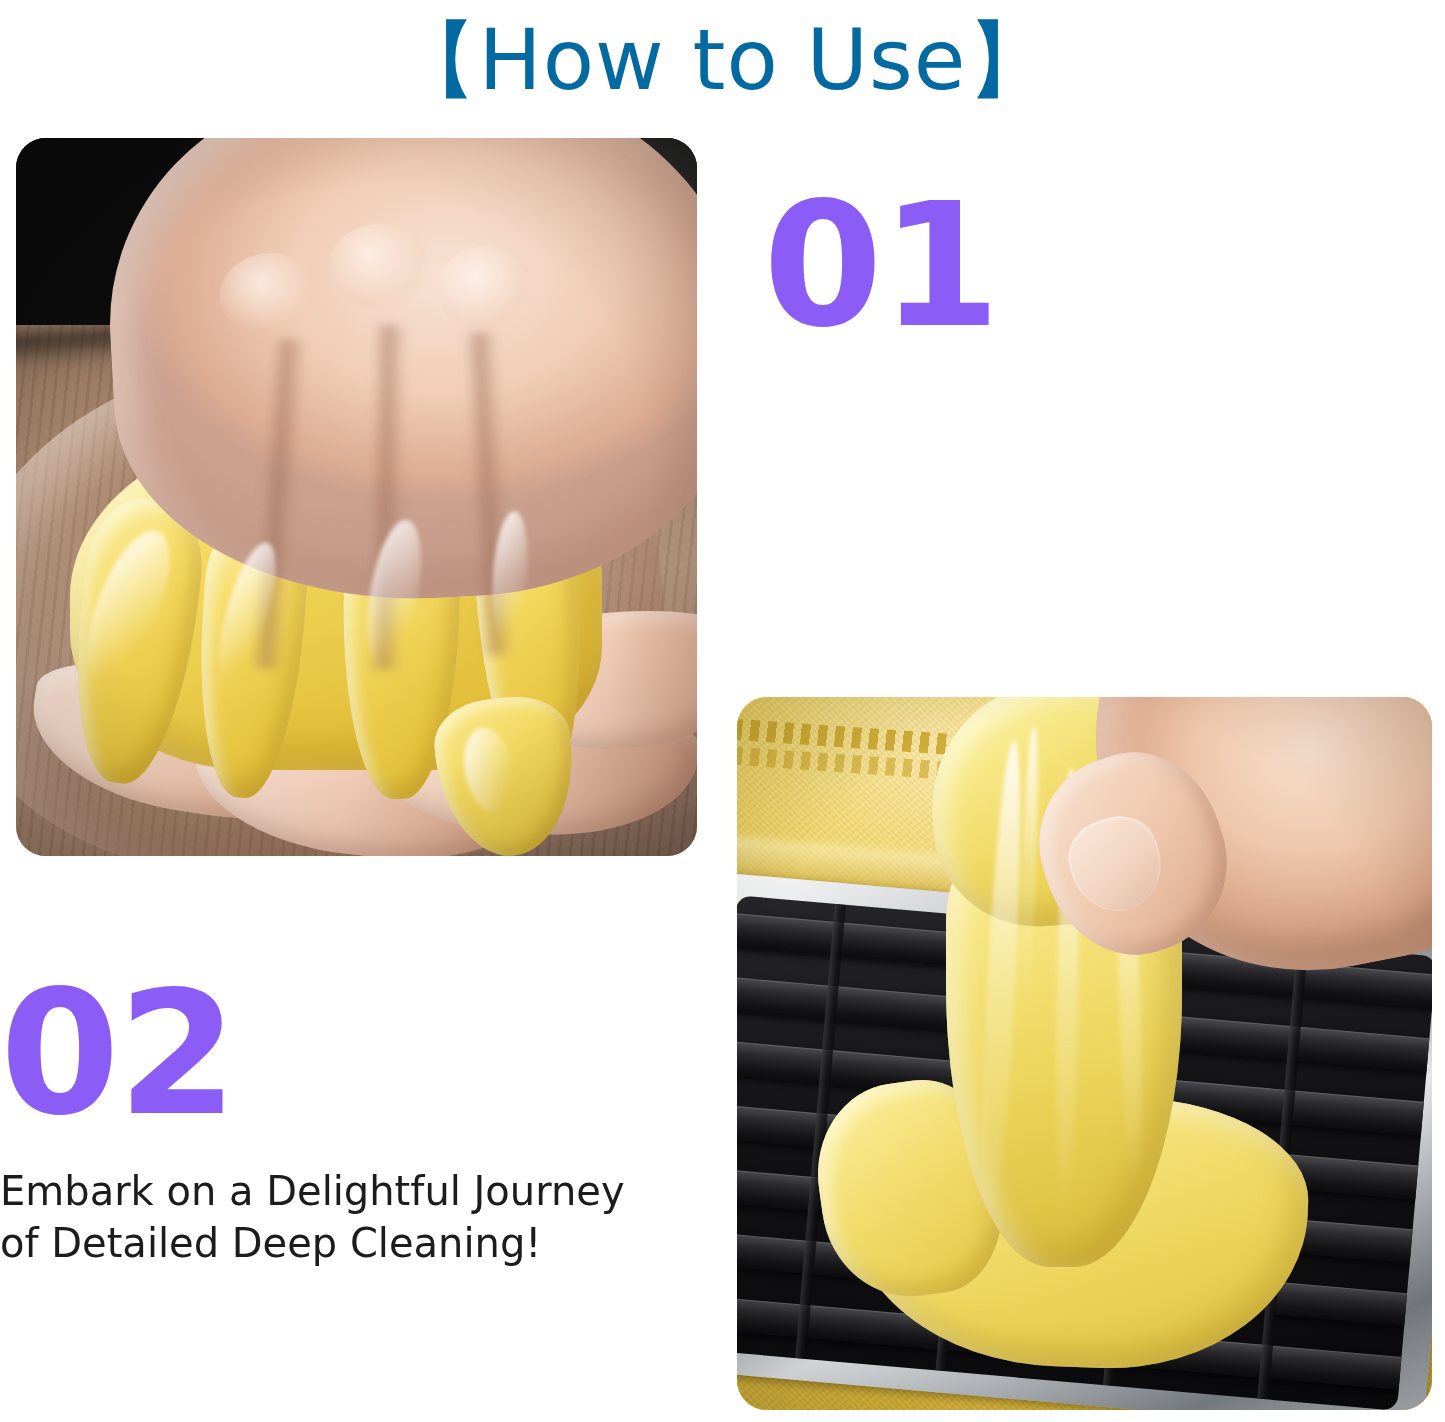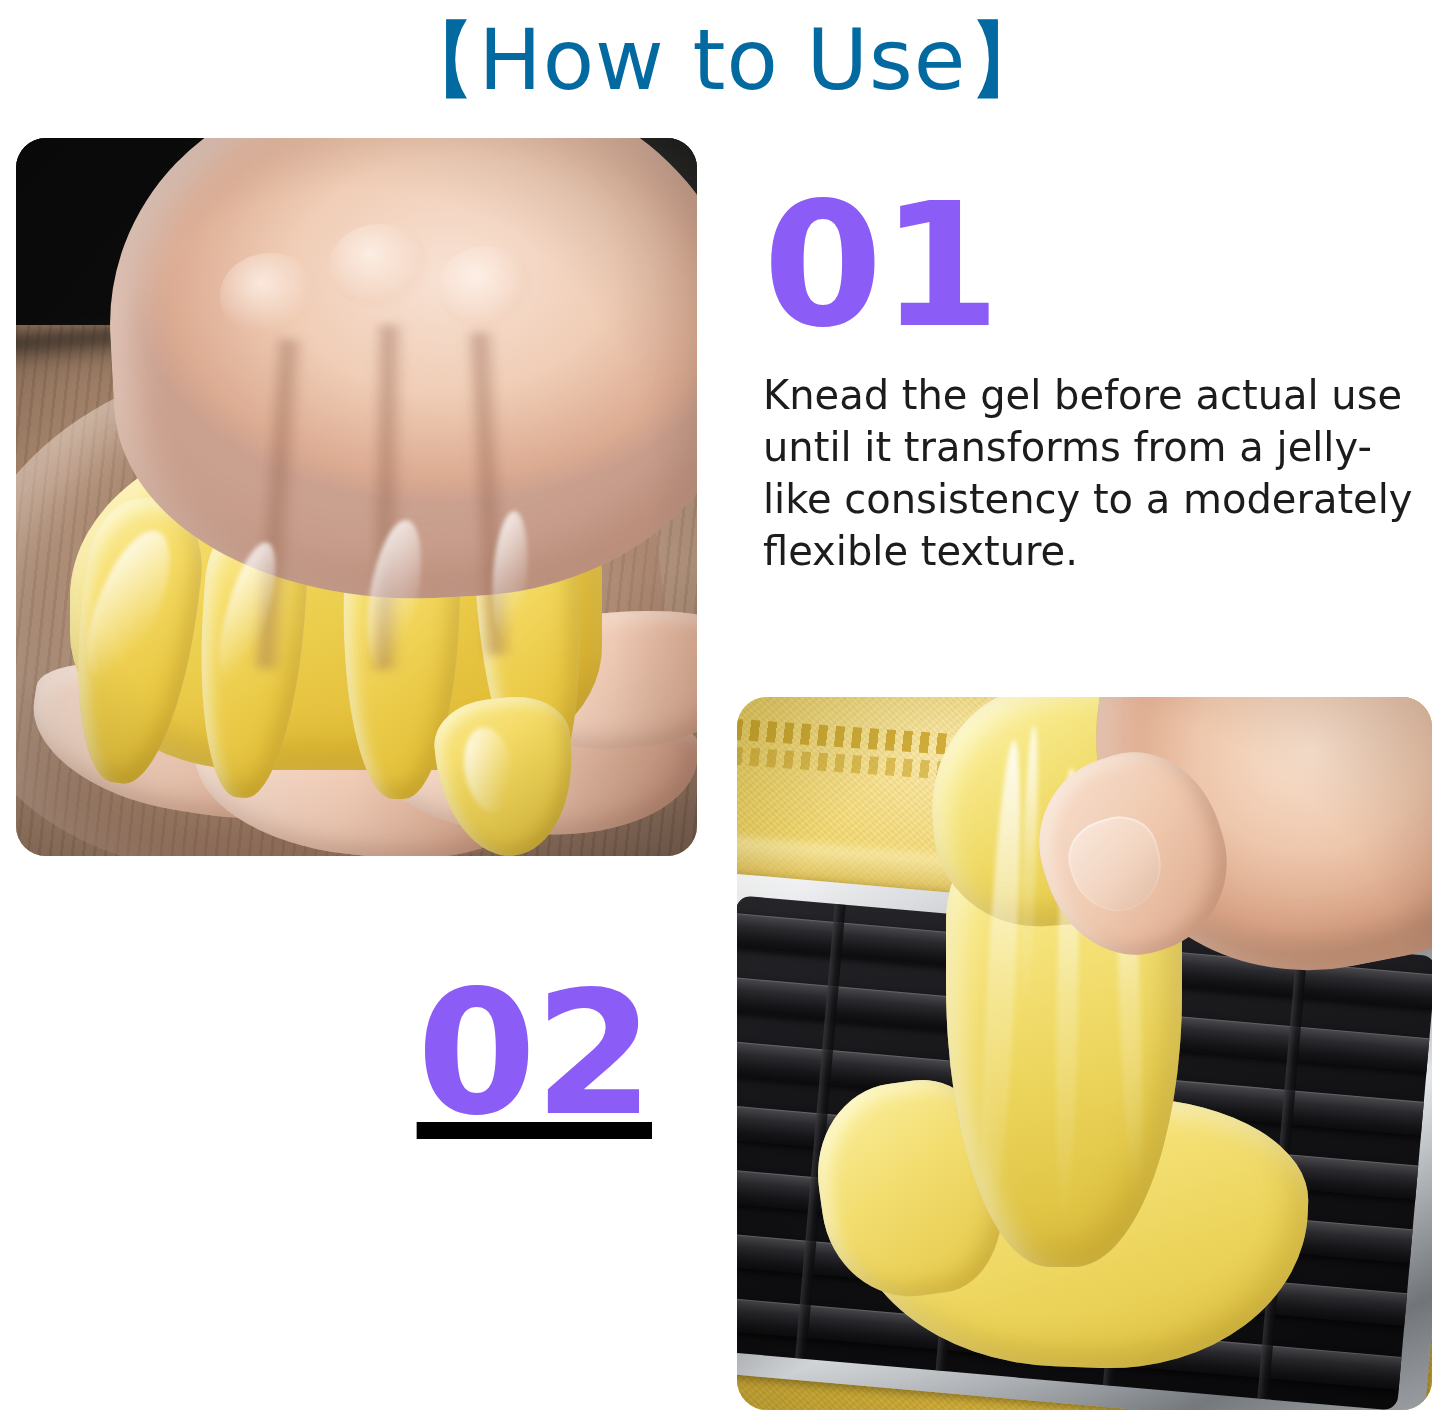--- a/index.html
+++ b/index.html
@@ -259,21 +259,21 @@
     box-shadow:inset 0 1px 3px rgba(255,255,255,0.8);
     transform:rotate(-18deg);
   }
   .v-vign2 {
     left:0; top:0; width:100%; height:100%;
     background:radial-gradient(ellipse 80% 76% at 50% 46%, rgba(0,0,0,0) 58%, rgba(0,0,0,0.20) 100%);
   }
 
   
   #step-01 { position:absolute; left:763px; top:184px; width:660px; }
-  #step-02 { position:absolute; left:0px;   top:972px; width:660px; text-align:right;text-decoration:underline; }
+  #step-02 { position:absolute; left:0px;   top:972px; width:660px; text-align:left; }
 
   .step-num {
     font-family:"DejaVu Sans", sans-serif;
     font-weight:bold;
     font-size:172px;
     line-height:0.95;
     letter-spacing:-2px;
     color:#8b5cf6;
   }
   #step-02 .step-num { padding-right:8px; }
@@ -321,25 +321,25 @@
     <div class="layer k-gloss kg1"></div>
     <div class="layer k-gloss kg2"></div>
     <div class="layer k-gloss kg3"></div>
     <div class="layer k-gloss kg4"></div>
     <div class="layer k-gloss kg5"></div>
     <div class="layer k-vign"></div>
   </div>
 
   <div id="step-01">
     <div class="step-num">01</div>
-    <div class="step-text">Knead the gel before actual use until it transforms from a jelly-like consistency to a moderately flexible texture.</div>
   </div>
 
   <div id="step-02">
     <div class="step-num">02</div>
+    <div class="step-text">Embark on a Delightful Journey of Detailed Deep Cleaning!</div>
   </div>
 
   <div class="photo" id="photo-vent">
     <div class="layer v-dash"></div>
     <div class="layer v-grain"></div>
     <div class="layer v-seam"></div>
     <div class="layer v-seam2"></div>
     <div class="layer v-pad-edge"></div>
     <div class="layer v-chrome"></div>
     <div class="layer v-well">

